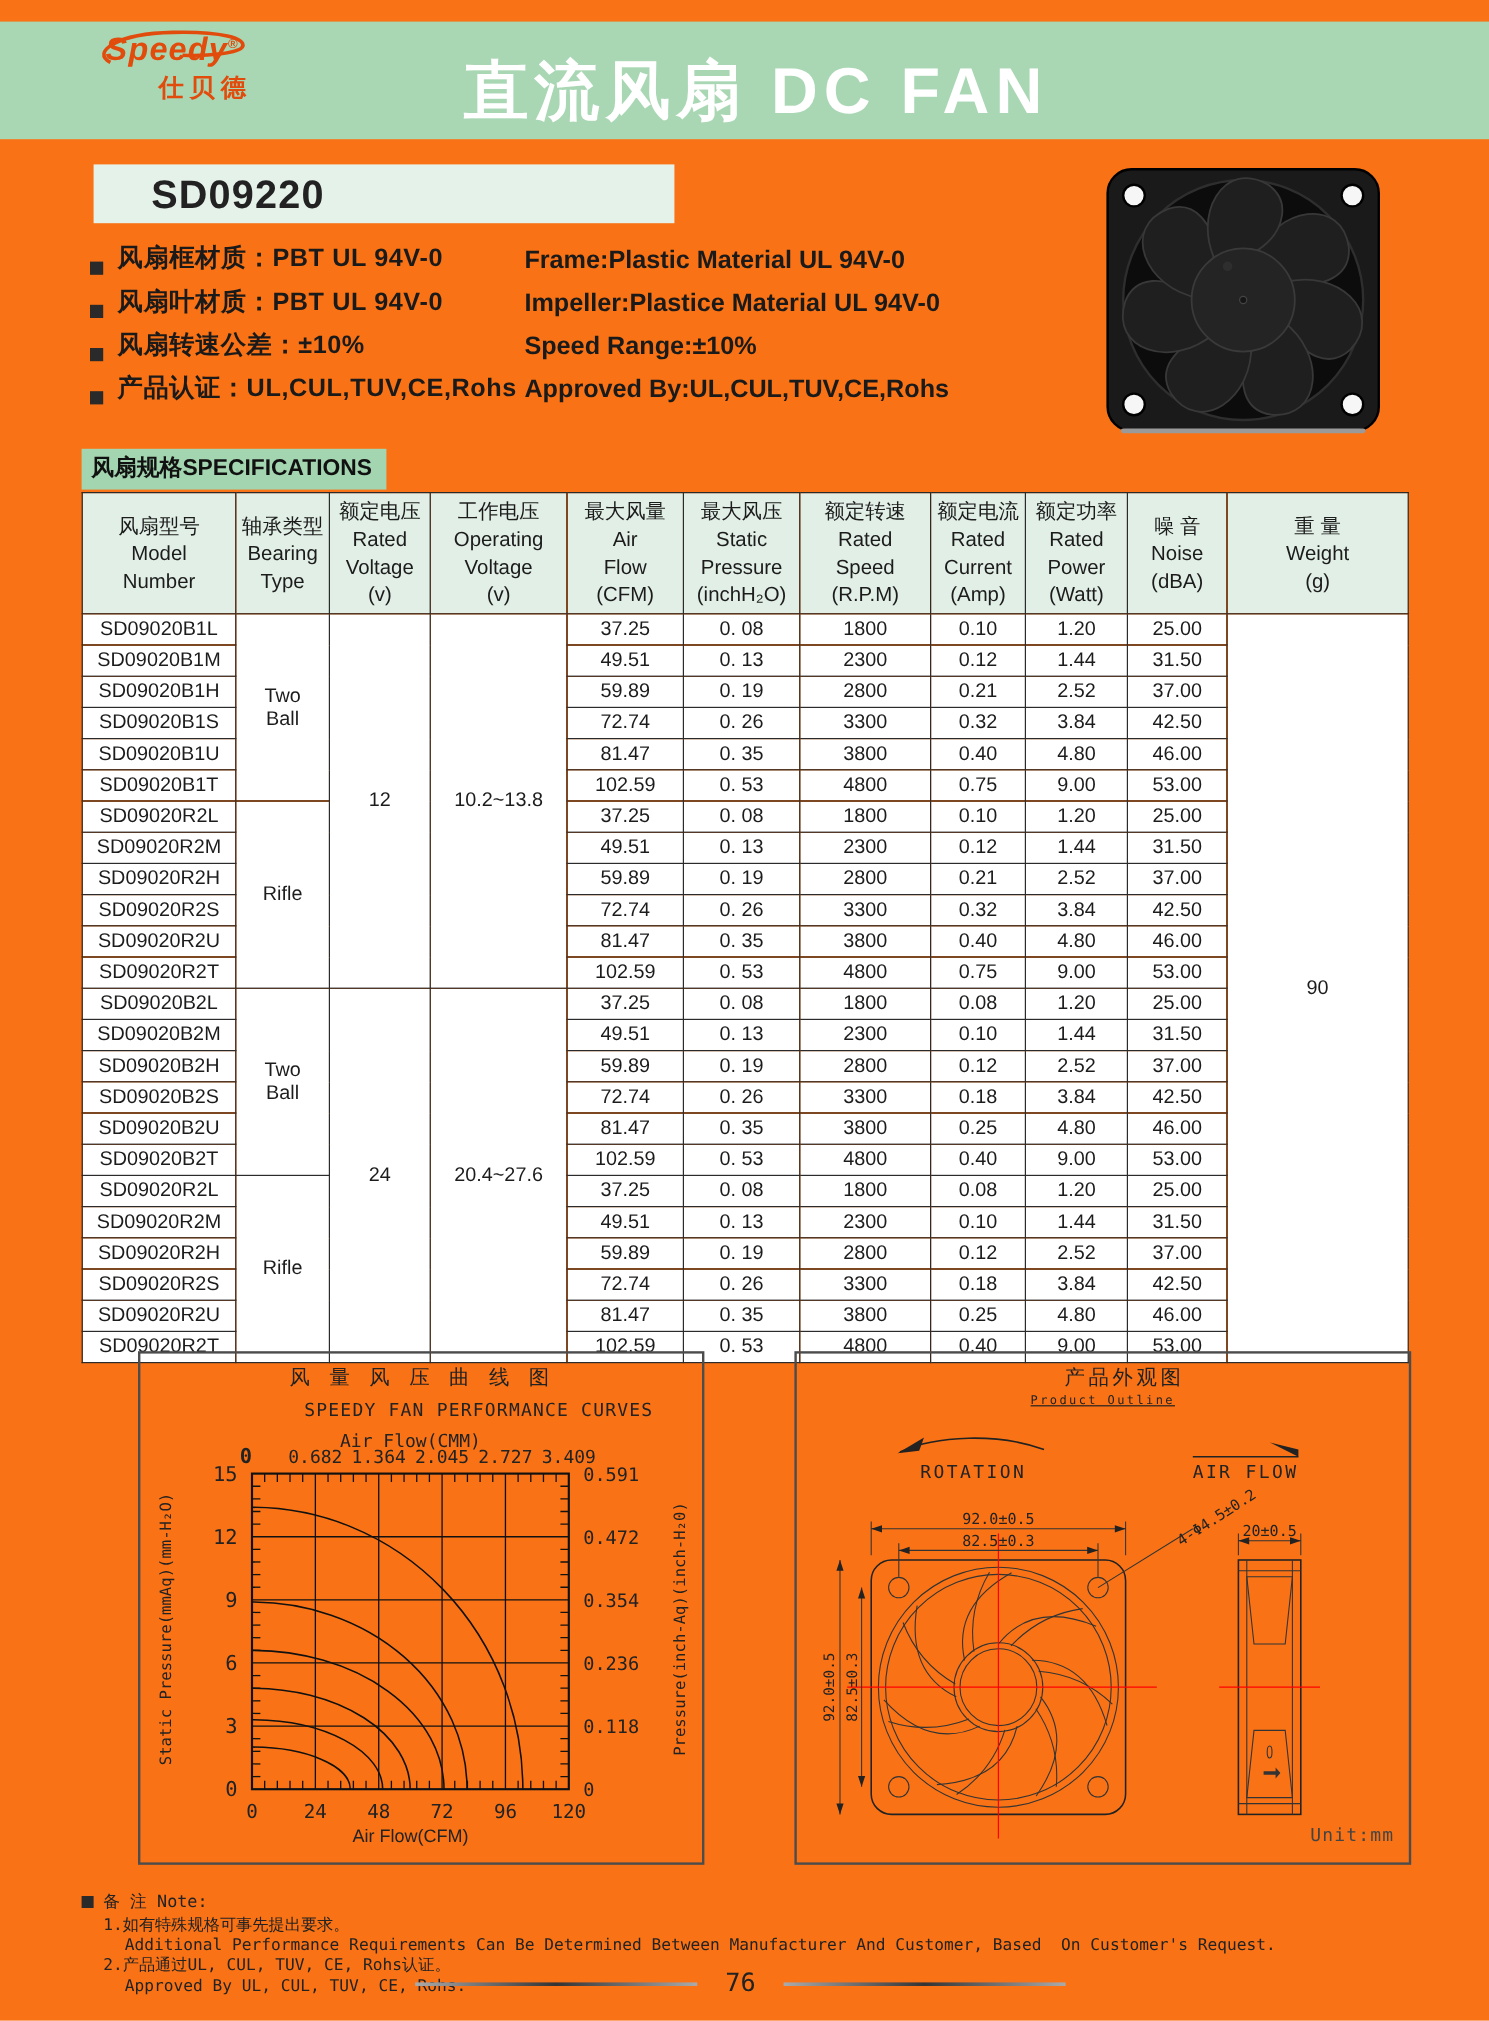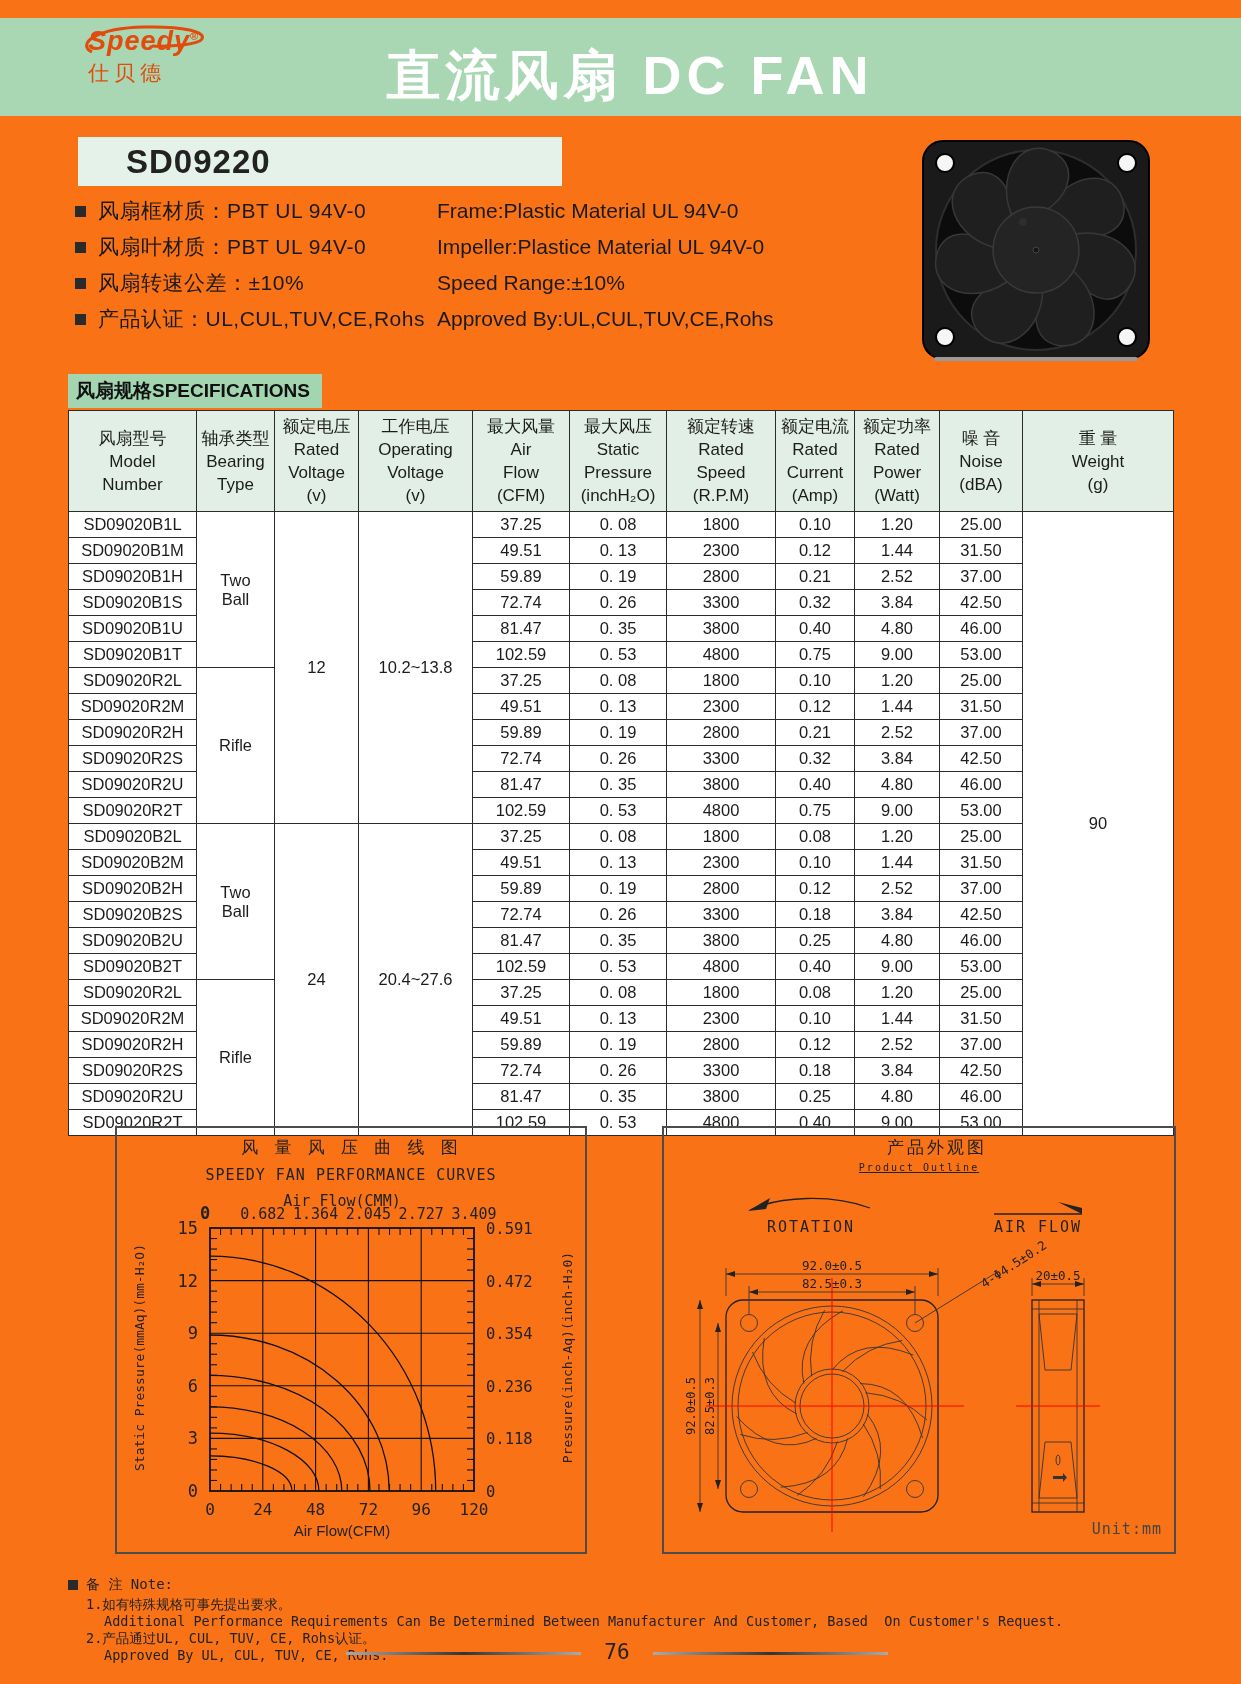--- a/index.html
+++ b/index.html
@@ -3,53 +3,53 @@
 <meta charset="utf-8">
 <style>
   html,body{margin:0;padding:0;background:#fff;}
   .page{position:relative;width:1241px;height:1684px;background:#f97316;overflow:hidden;
         font-family:"Liberation Sans",sans-serif;color:#1a1a1a;}
   
   .banner{position:absolute;left:0;top:18px;width:1241px;height:98px;background:#a9d7b4;}
   .logo{position:absolute;left:88px;top:8px;width:150px;height:84px;color:#e14b0c;}
   .logo .speedy{font-style:italic;font-weight:bold;font-size:27px;letter-spacing:1px;position:relative;z-index:2;}
   .logo .reg{font-size:11px;vertical-align:super;font-style:normal;}
-  .logo .cn{font-weight:normal;font-size:21px;letter-spacing:5px;margin-top:2px;}
+  .logo .cn{font-weight:bold;font-size:21px;letter-spacing:5px;margin-top:2px;margin-left:44px;}
   .logo svg{position:absolute;left:-14px;top:-4px;z-index:1;}
   .banner-title{position:absolute;left:310px;top:22px;width:640px;text-align:center;
       color:#fff;font-size:54px;font-weight:bold;letter-spacing:5px;white-space:nowrap;}
   
   .model-bar{position:absolute;left:78px;top:137px;width:484px;height:49px;background:#e5f2e9;
       display:flex;align-items:center;font-weight:bold;font-size:33px;color:#222;}
   .model-bar .size{margin-left:18px;letter-spacing:2px;}
   .model-bar .model{margin-left:48px;letter-spacing:1px;}
   
   .features{position:absolute;left:75px;top:193px;width:800px;}
-  .feat-row{position:relative;height:36px;display:flex;align-items:center;}
+  .feat-row{position:relative;height:36px;display:flex;align-items:flex-end;font-weight:bold;}
   .feat-row .bullet{width:11px;height:11px;background:#2a2a2a;margin-right:12px;flex:none;}
   .feat-row .cn{font-size:21px;letter-spacing:0.5px;}
   .feat-row .en{position:absolute;left:362px;font-size:21px;}
   
   .fan-photo{position:absolute;left:920px;top:138px;width:232px;height:226px;}
   
   .spec-title{position:absolute;left:68px;top:374px;height:34px;line-height:34px;background:#a3d5b0;
       padding:0 12px 0 8px;font-size:19px;font-weight:bold;color:#111;}
   .spec-table-wrap{position:absolute;left:68px;top:410px;}
   table.spec{border-collapse:collapse;table-layout:fixed;}
   table.spec th,table.spec td{border:1.5px solid #2b2b2b;text-align:center;padding:0;
       font-size:16.5px;color:#1c1c1c;background:#fff;overflow:hidden;}
   table.spec th{background:#e1efe6;font-weight:normal;height:100px;vertical-align:middle;
       line-height:23px;font-size:17px;}
   table.spec td{height:25px;}
   
   .curve-box{position:absolute;left:115px;top:1126px;width:468px;height:424px;border:2px solid #4c4c4c;}
   .curve-title{position:absolute;left:0;top:8px;width:100%;text-align:center;
       font-family:"DejaVu Sans Mono",monospace;font-size:17px;letter-spacing:3px;color:#222;}
   .curve-subtitle{position:absolute;left:0;top:38px;width:100%;text-align:center;
-      font-family:"DejaVu Sans Mono",monospace;font-size:15px;letter-spacing:1px;color:#222;}
+      font-family:"DejaVu Sans Mono",monospace;font-size:15px;letter-spacing:1px;color:#222;padding-left:48px;}
   .curve-xtop{position:absolute;left:75px;top:64px;width:300px;text-align:center;
       font-family:"DejaVu Sans Mono",monospace;font-size:15px;color:#222;}
   .curve-xbottom{position:absolute;left:75px;top:394px;width:300px;text-align:center;
       font-size:15px;color:#222;}
   .rot-label{position:absolute;width:250px;text-align:center;transform:rotate(-90deg);
       font-family:"DejaVu Sans Mono",monospace;font-size:13px;color:#222;}
   .rot-left{left:-103px;top:222px;}
   .rot-right{left:325px;top:222px;}
   #curve-svg{position:absolute;left:0;top:0;}
   

